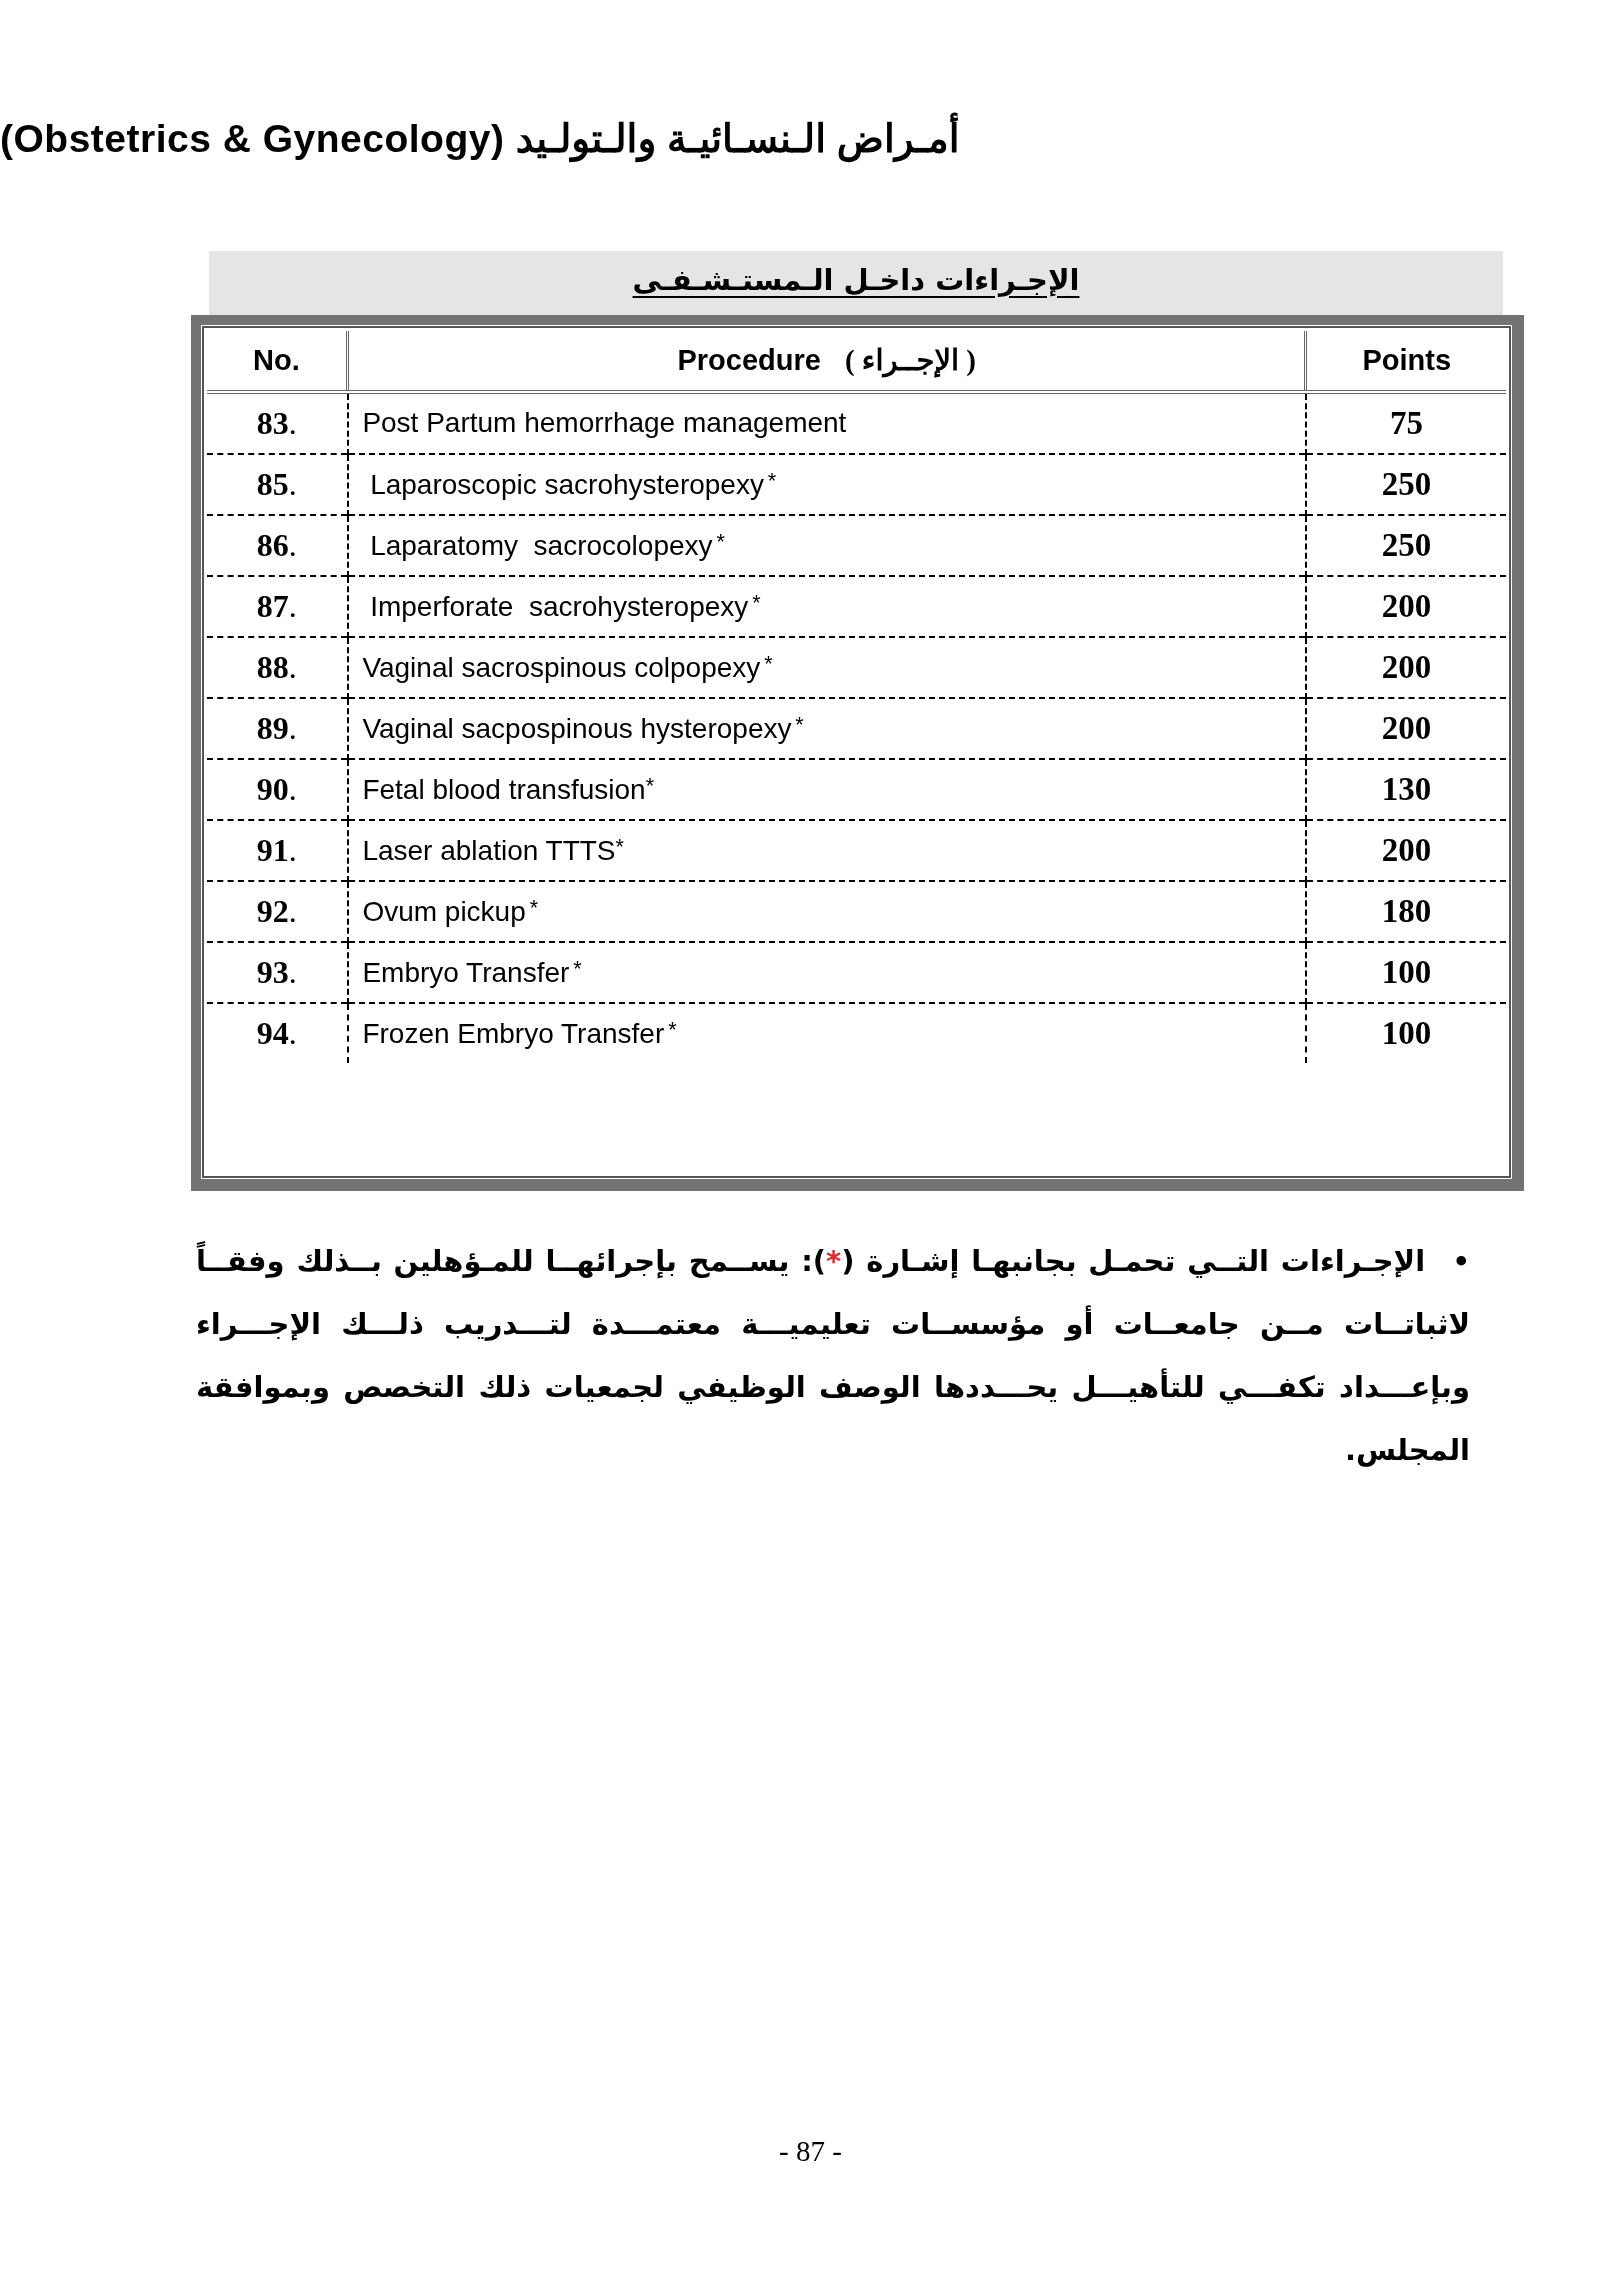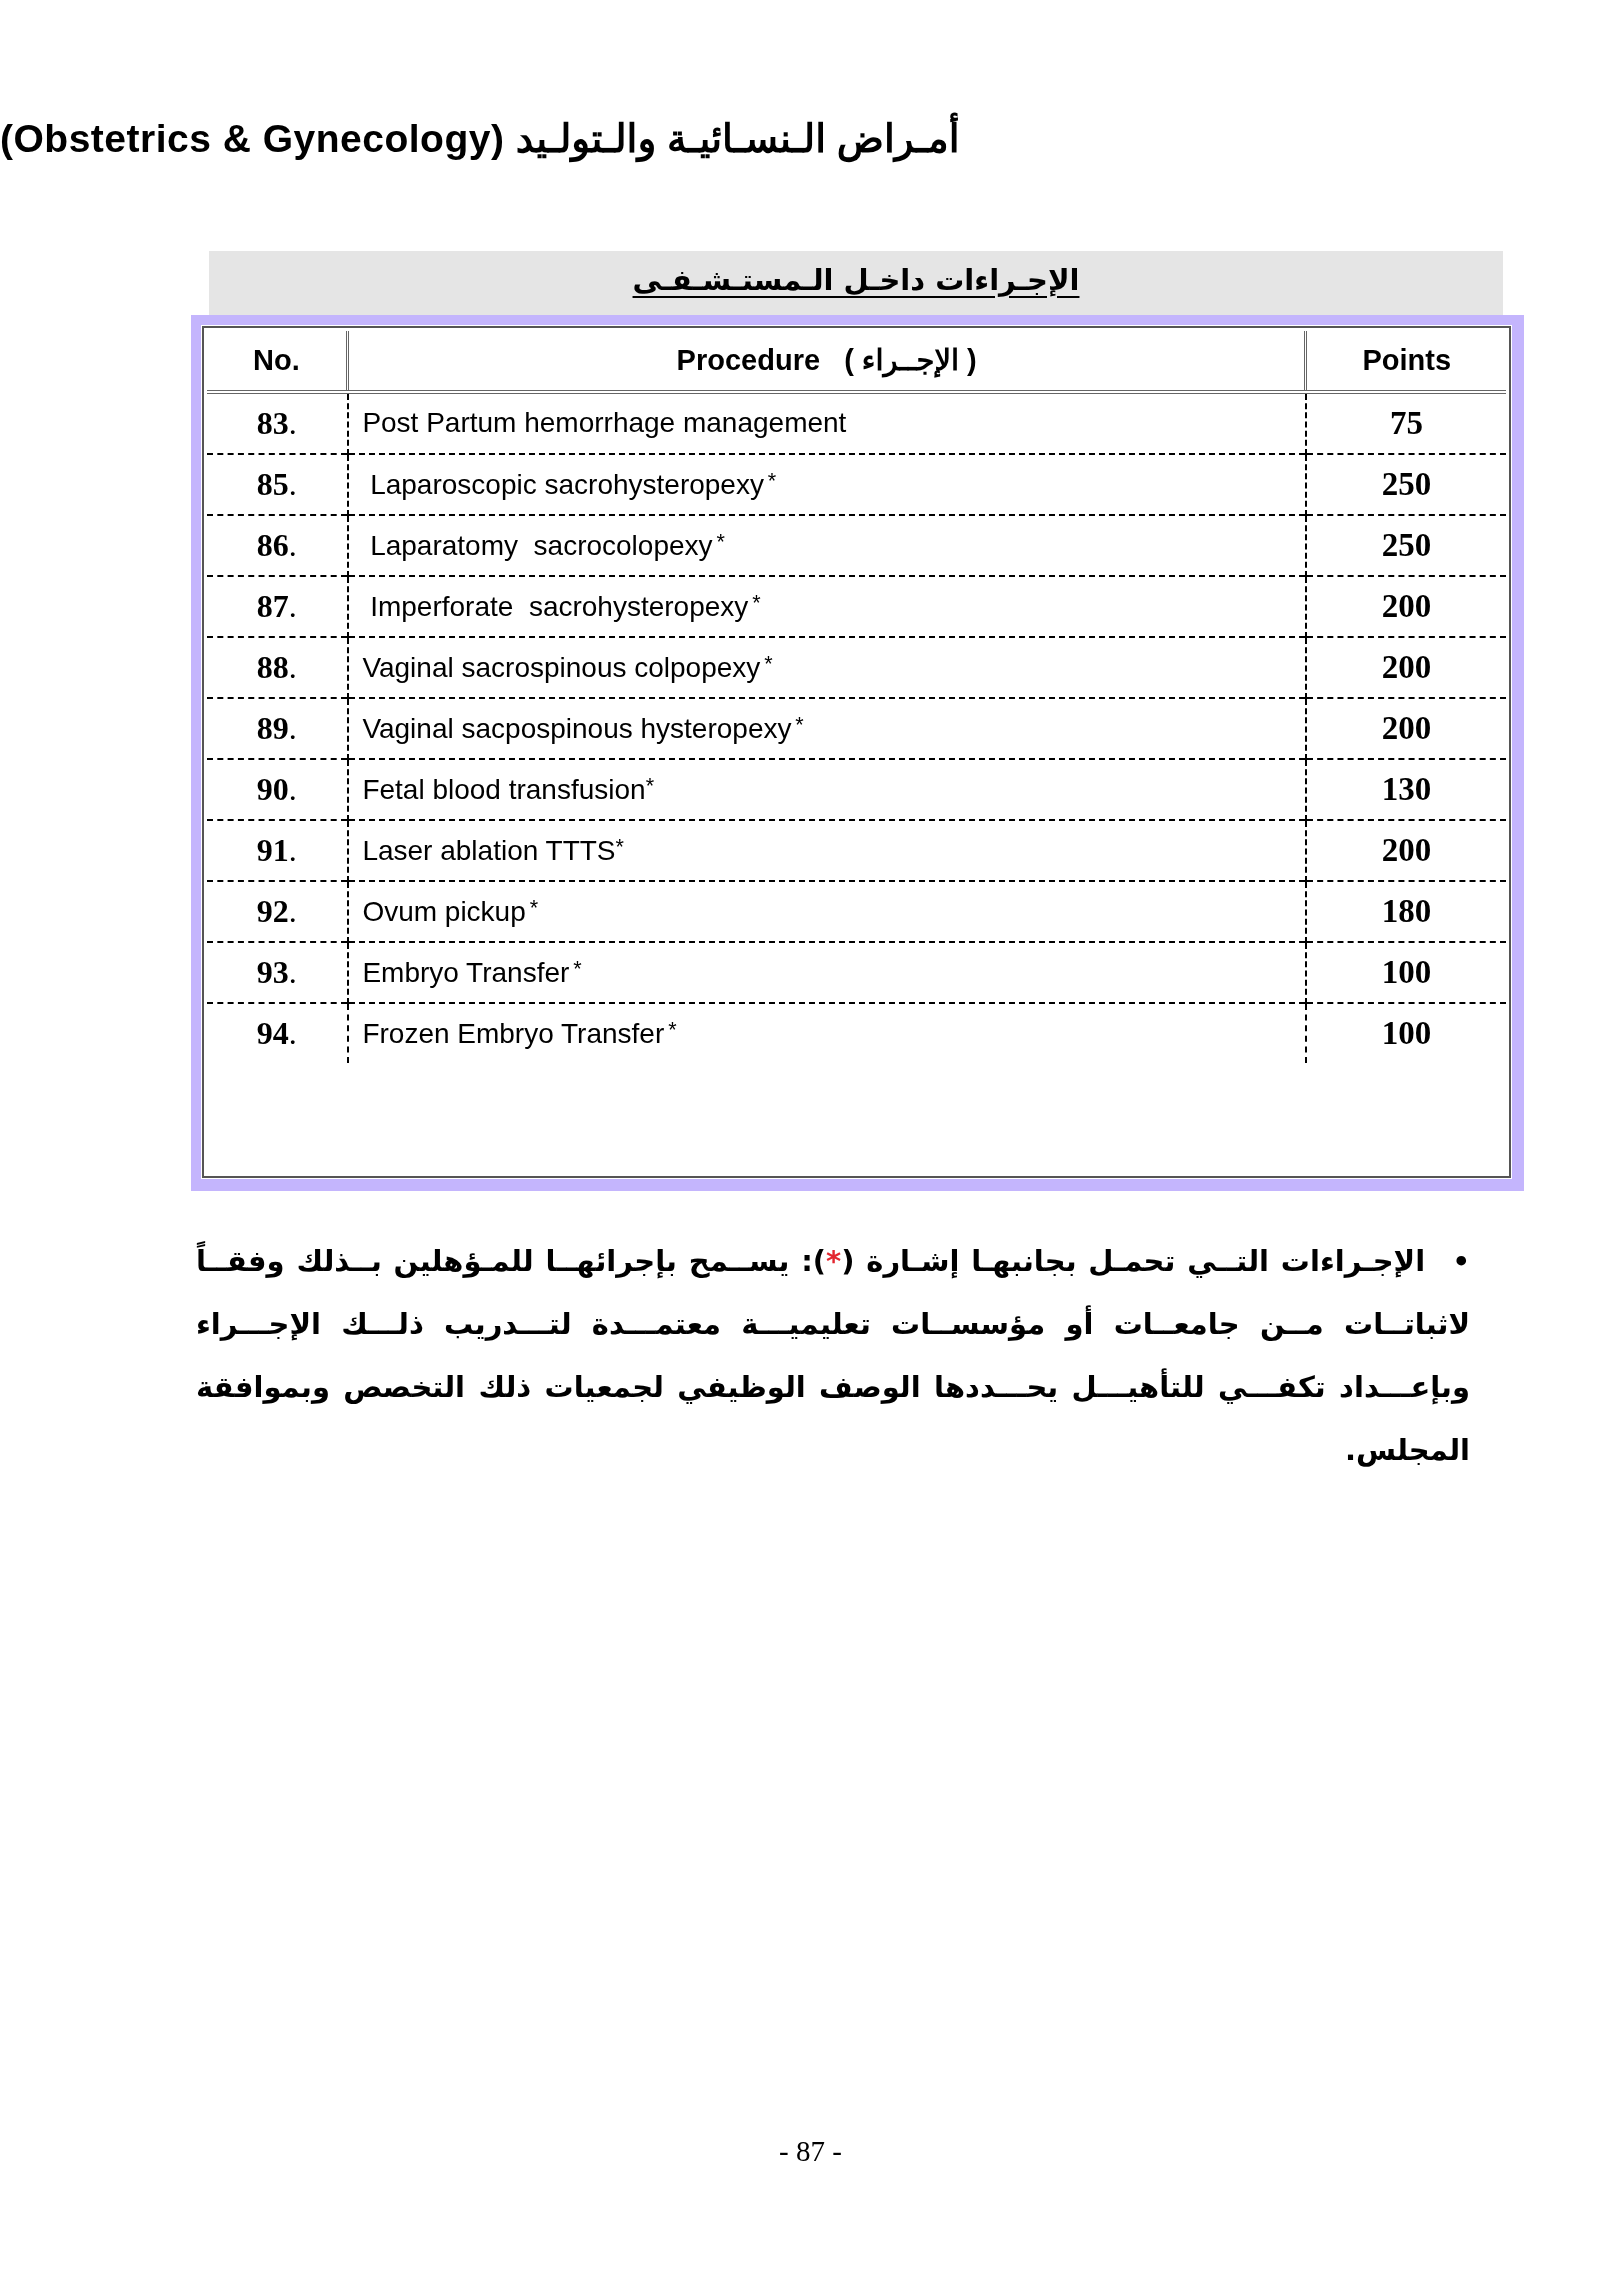--- a/index.html
+++ b/index.html
@@ -17,41 +17,41 @@
     position: absolute; left: 209px; top: 251px; width: 1294px; height: 64px;
     background: #e5e5e5; text-align: center;
   }
   .section-band span {
     display: inline-block; margin-top: 11.8px; direction: rtl;
     font-family: "DejaVu Sans", sans-serif; font-weight: bold; font-size: 29px;
     text-decoration: underline; text-underline-offset: 5.9px;
   }
   .table-frame {
     position: absolute; left: 191px; top: 315px; width: 1333px; height: 876px;
-    background: #c4b5fd; box-sizing: border-box;
+    background: #737373; box-sizing: border-box;
   }
   .table-inner {
     position: absolute; left: 9.8px; top: 9.8px; right: 11.8px; bottom: 11.8px;
     background: #fff; border: 2px solid #fff; box-sizing: border-box;
     outline: 2px solid #555; outline-offset: -3.9px;
   }
   table.procedures {
     position: absolute; left: 3.9px; top: 3.9px; width: calc(100% - 7.8px);
     border-collapse: collapse; table-layout: fixed;
   }
   table.procedures col.c-no { width: 141px; }
   table.procedures col.c-proc { width: 958px; }
   table.procedures col.c-pts { width: auto; }
   table.procedures th {
     height: 59px; font-family: "Liberation Sans", sans-serif; font-weight: bold;
     font-size: 29px; text-align: center; padding: 0;
     border-bottom: 4.9px double #666;
   }
   table.procedures th + th { border-left: 3.9px double #666; }
-  table.procedures th .ar { direction: rtl; unicode-bidi: isolate; margin-left: 16px; font-weight: bold; }
+  table.procedures th .ar { direction: rtl; unicode-bidi: isolate; margin-left: 16px; font-weight: bold; font-family: Liberation Serif, serif; }
   table.procedures td {
     height: 59px; padding: 0; border-top: 2px dashed #000; vertical-align: middle;
   }
   table.procedures tr:first-child td { border-top: none; }
   table.procedures td.no {
     text-align: center; font-family: "Liberation Serif", serif; font-weight: bold; font-size: 32px;
   }
   table.procedures td.no .dot { font-weight: normal; }
   table.procedures td.proc {
     border-left: 2.9px dashed #000; padding-left: 13.7px;

